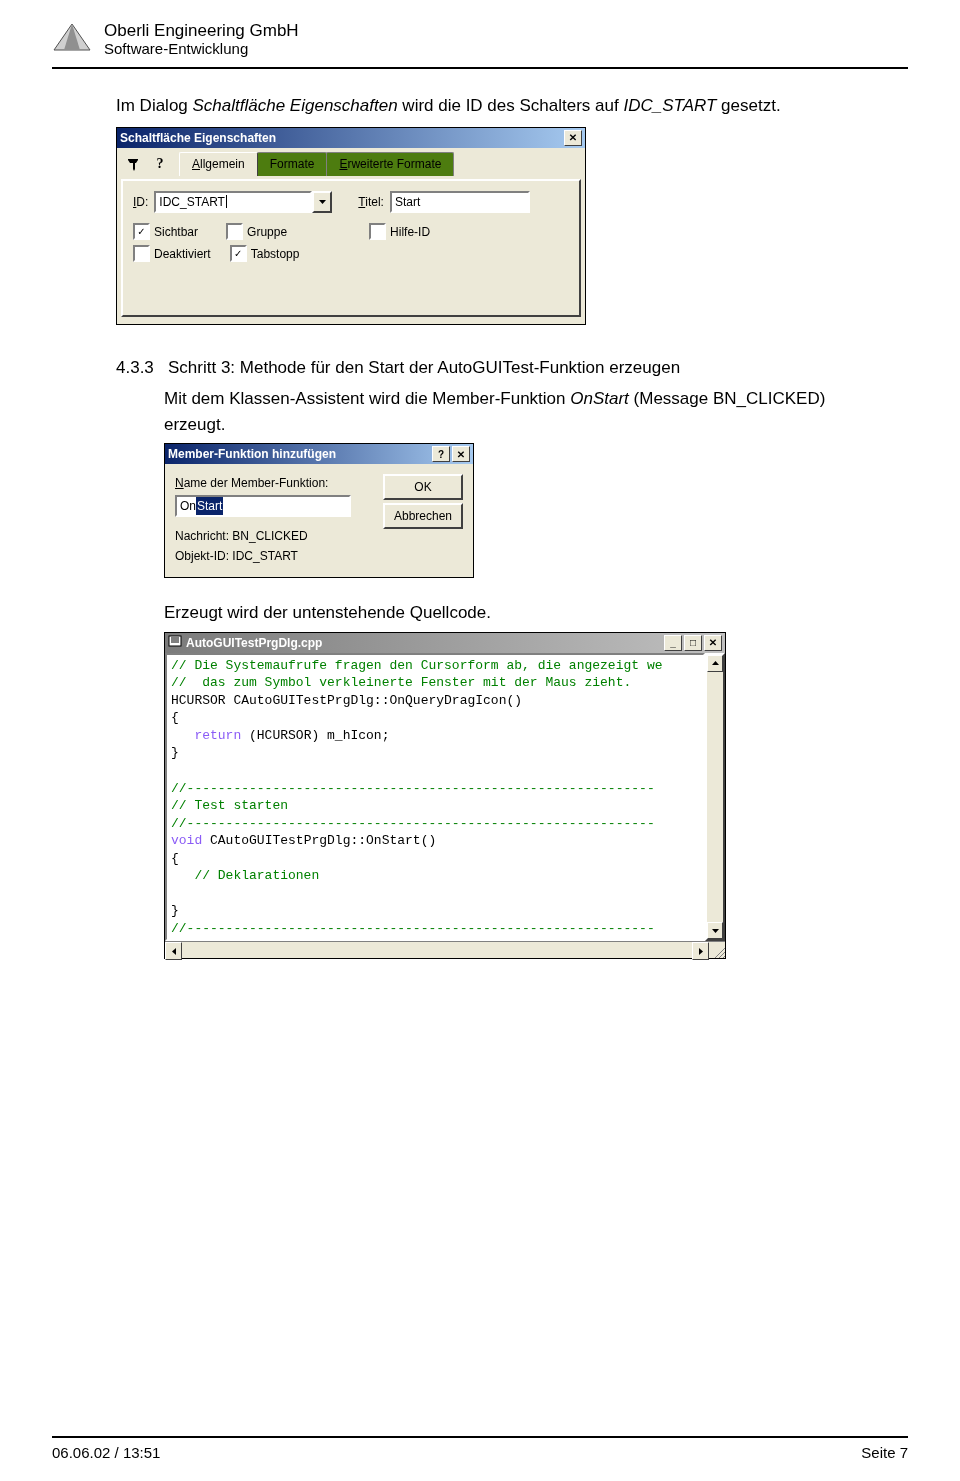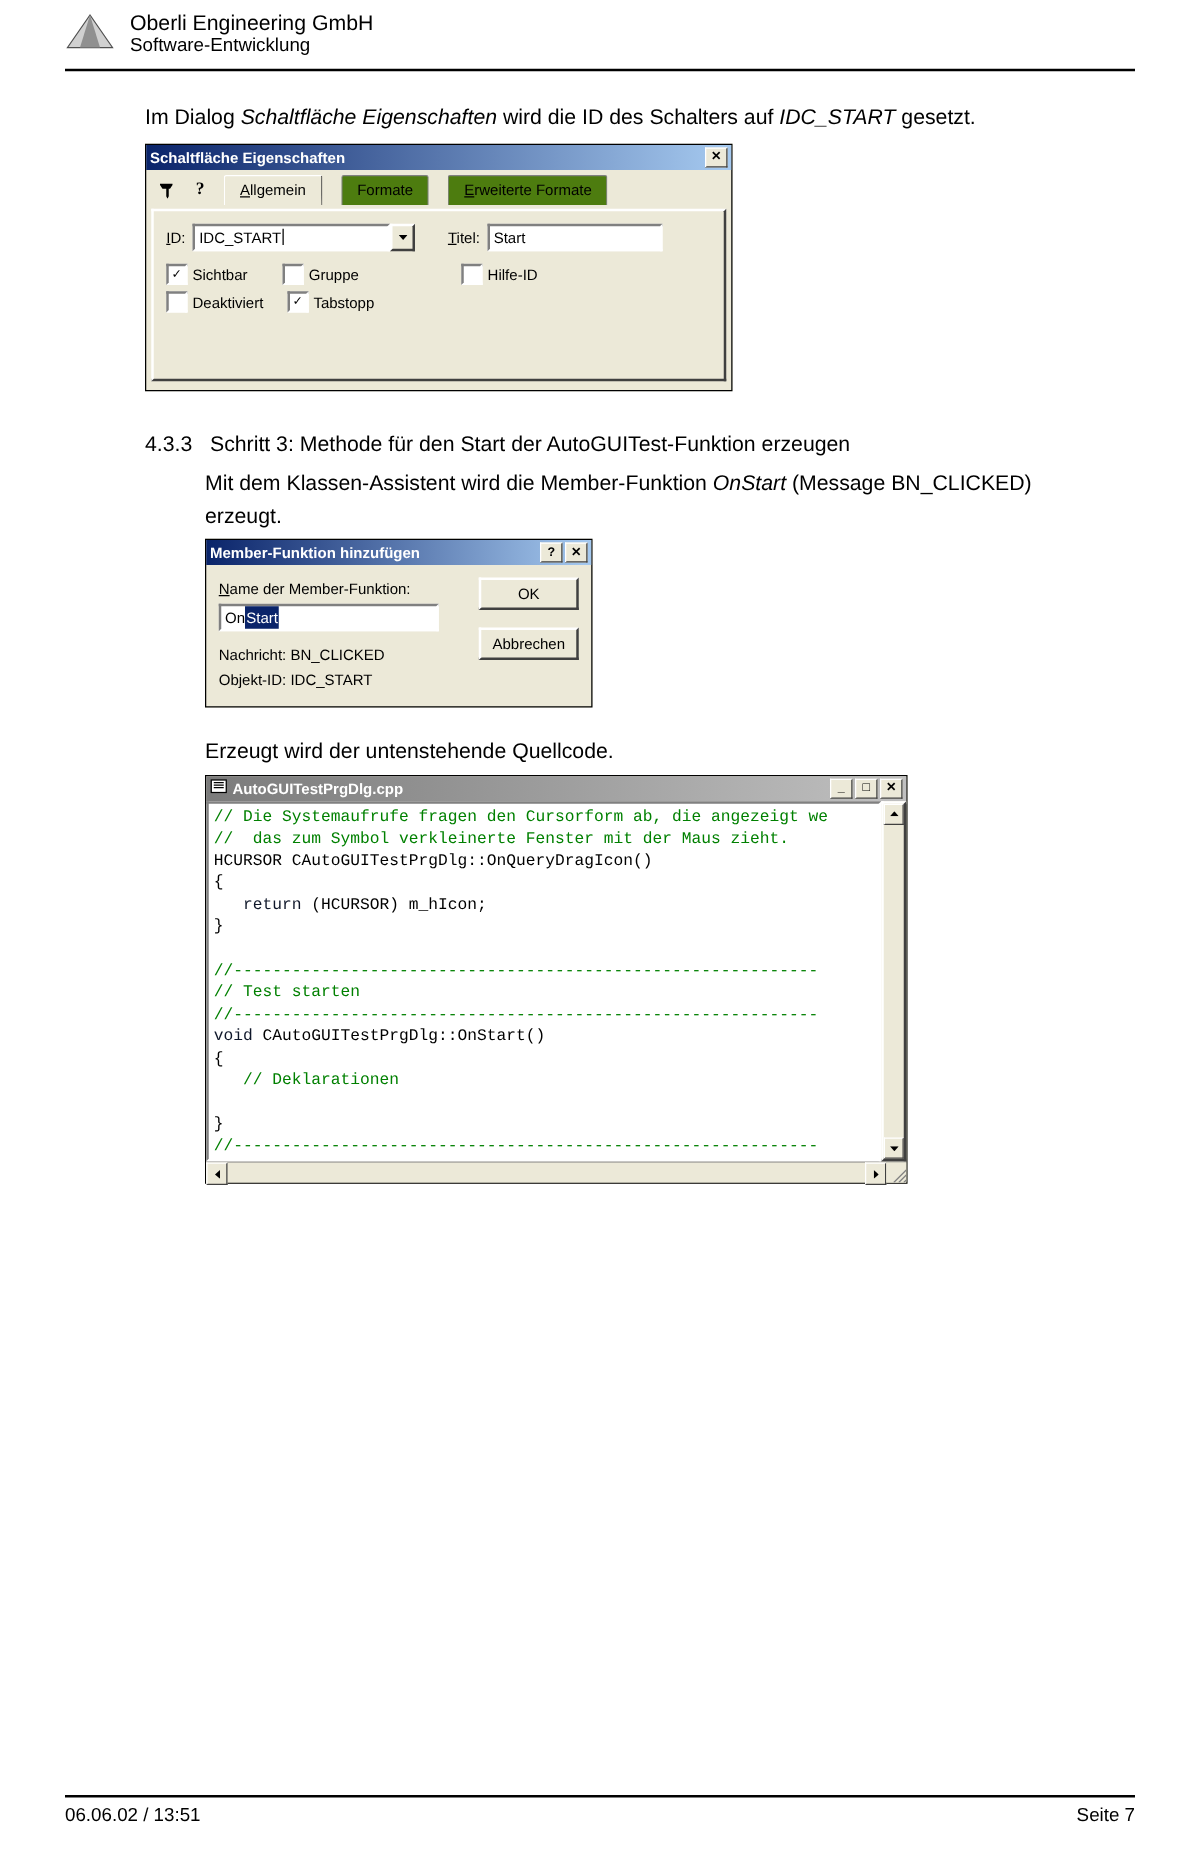--- a/index.html
+++ b/index.html
@@ -1,56 +1,56 @@
 <!DOCTYPE html>
 <html><head>
 <meta charset="utf-8">
 <style>
   html,body{margin:0;padding:0;background:#fff;color:#000;font-family:Arial,Helvetica,sans-serif}
-  .page{width:960px;min-height:1481px;margin:0 auto;position:relative;box-sizing:border-box;padding:4px 52px}
+  .page{width:960px;min-height:1481px;margin:0 auto;position:relative;box-sizing:border-box;padding:16px 52px}
   .hdr{display:flex;align-items:flex-start;gap:12px;border-bottom:2px solid #000;padding:6px 0 10px}
   .hdr .logo svg{display:block}
   .hdr .txt{line-height:1.1}
   .hdr .t1{font-size:17px}
   .hdr .t2{font-size:15px}
   .content{padding:20px 0 0 64px;font-size:17px;line-height:1.5}
   .p-intro{margin:4px 0 8px}
   .em{font-style:italic}
   .h3{font-weight:normal;margin:30px 0 2px}
   .sub{margin:0 0 0 48px}
   .p-sub{margin:6px 0}
   
   .shot{border:1px solid #000;background:#ece9d8;font-family:Tahoma,Verdana,sans-serif;font-size:12px;color:#000;margin-left:0}
   
   .dlg1{width:468px}
   .titlebar{background:linear-gradient(to right,#0a246a,#a6caf0);color:#fff;display:flex;justify-content:space-between;align-items:center;height:20px;padding:0 3px;font-weight:bold;font-size:12px}
   .tb-btn{width:16px;height:14px;background:#ece9d8;border:1px solid #fff;border-right-color:#404040;border-bottom-color:#404040;color:#000;font-size:10px;display:flex;align-items:center;justify-content:center;font-family:Arial}
   .dlg1 .tools{display:flex;gap:4px;align-items:center;padding:4px 6px}
   .tool{width:20px;height:18px;display:flex;align-items:center;justify-content:center;border:1px solid transparent}
-  .tabs{display:flex;gap:16px;margin-left:4px}
+  .tabs{display:flex;gap:0;margin-left:4px}
   .tab{border:1px solid #808080;border-bottom:none;background:#4d7c0f;padding:2px 12px 3px;font-size:12px;border-radius:2px 2px 0 0;margin-right:-1px;white-space:nowrap}
   .tab.active{position:relative;z-index:2;background:#ece9d8;border-top-color:#fff;border-left-color:#fff;border-right-color:#404040}
   .tab .u{text-decoration:underline}
   .tabbody{border:2px solid;border-color:#fff #404040 #404040 #fff;margin:0 4px 6px;padding:10px 10px 48px;position:relative;top:-1px}
   .formrow{display:flex;align-items:center;gap:6px;margin-bottom:10px}
   .lbl{font-size:12px}
   .lbl .u{text-decoration:underline}
   .sunken{border:2px solid;border-color:#808080 #fff #fff #808080;background:#fff;height:18px;padding:0 3px;display:flex;align-items:center}
   .id-input{width:148px}
   .combo-btn{width:16px;height:18px;background:#ece9d8;border:2px solid;border-color:#fff #404040 #404040 #fff;display:flex;align-items:center;justify-content:center}
   .titel-input{width:130px}
   .chkrow{display:flex;gap:28px;margin:4px 0}
   .chk{display:flex;align-items:center;gap:4px;font-size:12px}
   .chkbox{width:13px;height:13px;border:2px solid;border-color:#808080 #fff #fff #808080;background:#fff;display:flex;align-items:center;justify-content:center;font-size:10px;line-height:1}
 
   
   .dlg2{width:308px}
   .dlg2 .body{padding:10px;display:flex;gap:10px}
   .dlg2 .left{flex:1}
-  .dlg2 .right{display:flex;flex-direction:column;gap:14px;width:80px}
+  .dlg2 .right{display:flex;flex-direction:column;gap:3px;width:80px}
   .wbtn{height:22px;background:#ece9d8;border:2px solid;border-color:#fff #404040 #404040 #fff;display:flex;align-items:center;justify-content:center;font-size:12px}
   .dlg2 .field{margin-bottom:10px}
   .dlg2 .fname{width:166px}
   .dlg2 .sel{background:#0a246a;color:#fff;padding:0 1px}
   .dlg2 .info{font-size:12px;margin:2px 0}
   .tb-help{display:flex;gap:2px}
 
   
   .codewin{width:560px;border:1px solid #000}
   .codewin .titlebar{background:linear-gradient(to right,#7b7b7b,#c0c0c0)}
@@ -58,21 +58,21 @@
   .codearea{display:flex}
   .codebody{flex:1;background:#fff;border:2px solid;border-color:#808080 #fff #fff #808080;padding:2px 4px;font-family:"Courier New",monospace;font-size:13px;line-height:1.35;white-space:pre;overflow:hidden}
   .vscroll{width:16px;background:#ece9d8;border:2px solid;border-color:#fff #404040 #404040 #fff;display:flex;flex-direction:column}
   .sbtn{height:15px;background:#ece9d8;border:1px solid;border-color:#fff #404040 #404040 #fff;display:flex;align-items:center;justify-content:center}
   .strack{flex:1}
   .hscroll{height:16px;background:#ece9d8;border-top:1px solid #808080;display:flex}
   .hscroll .sbtn{width:15px;height:100%}
   .hscroll .strack{flex:1}
   .grip{width:16px;background:#ece9d8;display:flex;align-items:flex-end;justify-content:flex-end}
   .grn{color:#008000}
-  .blu{color:#0f172a}
+  .blu{color:#8b5cf6}
 
   .footer{position:absolute;bottom:20px;left:52px;right:52px;border-top:2px solid #000;padding-top:6px;display:flex;justify-content:space-between;font-size:15px}
 </style>
 </head>
 <body>
 
 <div class="page">
   <div class="hdr">
     <div class="logo">
       <svg width="40" height="30" viewBox="0 0 40 30">

